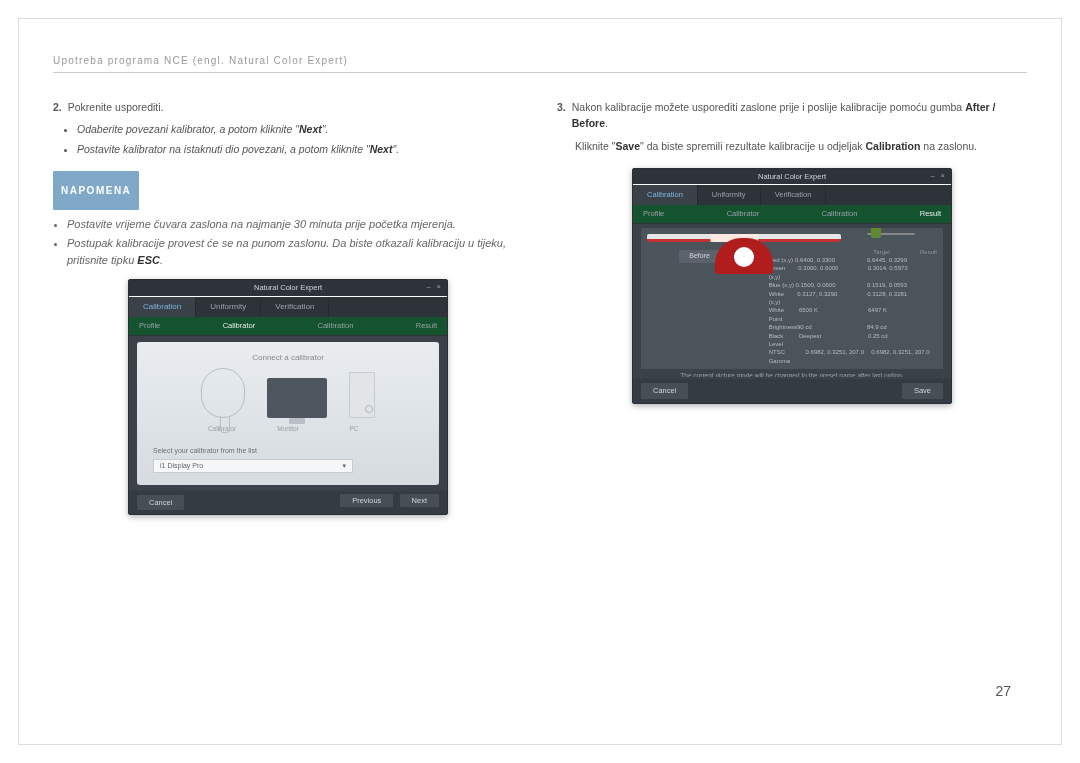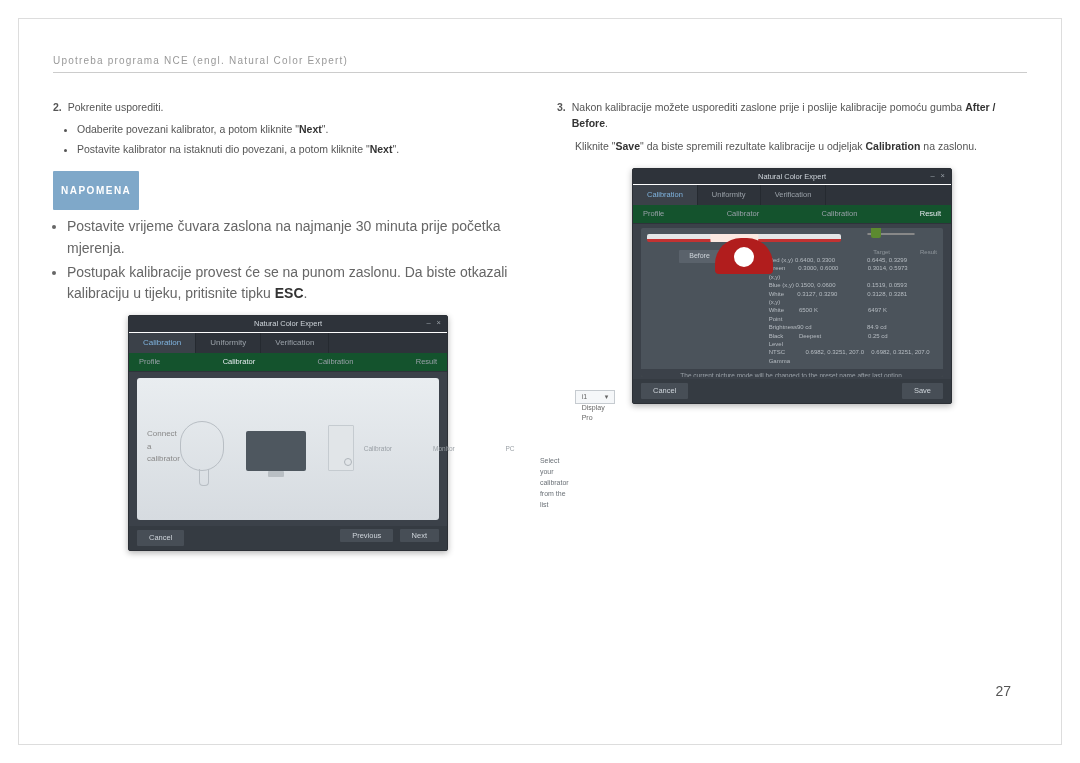--- a/index.html
+++ b/index.html
@@ -23,34 +23,34 @@
     letter-spacing: 1.2px;
     color: #999;
     padding-bottom: 6px;
     border-bottom: 1px solid #ccc;
     margin-bottom: 26px;
   }
   .cols { display: flex; gap: 34px; }
   .col { flex: 1; font-size: 10.5px; color: #555; line-height: 1.55; }
   .step { display: flex; gap: 6px; margin-bottom: 6px; }
   .step-num { font-weight: bold; }
-  .bullets { list-style: disc; padding-left: 24px; margin-bottom: 14px; }
+  .bullets { list-style: disc; padding-left: 24px; margin-bottom: 14px; font-style: italic; }
   .bullets li { margin-bottom: 3px; }
   .note-tag {
     display: inline-block;
     background: #7fa8c9;
     color: #fff;
     font-weight: bold;
     letter-spacing: 1.5px;
     font-size: 10px;
     padding: 12px 8px;
     border-radius: 1px;
     margin-bottom: 6px;
   }
-  .note-list { list-style: disc; padding-left: 14px; font-size: 14px; color: #666; margin-bottom: 10px;}
+  .note-list { list-style: disc; padding-left: 14px; font-size: 11px; color: #666; margin-bottom: 10px; font-style: italic;}
   .note-list li { margin-bottom: 2px; }
   b { color: #333; font-weight: bold; }
   .pagenum { position: absolute; right: 50px; bottom: 45px; font-size: 14px; color: #555; }
 
   
   .mini {
     width: 320px; height: 236px; margin: 0 auto;
     background: #3b4149; border: 1px solid #2b2f35; border-radius: 2px;
     box-shadow: 0 2px 6px rgba(0,0,0,.3);
     display: flex; flex-direction: column;
@@ -59,21 +59,21 @@
   .mini-title { background: #2e333a; text-align:center; padding:2px 0; font-size:7.5px; border-bottom:1px solid #ffffff; position:relative;}
   .mini-title .winctl{position:absolute;right:6px;top:1px;display:flex;gap:6px;color:#9aa1a8;}
   .mini-tabs { display:flex; gap:0; background:#2e333a; }
   .mini-tabs span{padding:4px 14px; border-right:1px solid #252a30; color:#9aa1a8;}
   .mini-tabs .active{background:#3b4149;color:#7fb3de;}
   .mini-sub { display:flex; justify-content:space-between; padding:3px 10px; background:#14532d; border-bottom:1px solid #2e333a;}
   .mini-sub span{color:#98a0a8;font-size:7.5px;}
   .mini-sub .activeSub{color:#e5eaef;}
   .panel { flex:1; margin:6px 8px; border-radius:3px;
     background: linear-gradient(#e9edf0,#d6dbe0);
-    display:flex; flex-direction:row; align-items:center;
+    display:flex; flex-direction:column; align-items:center;
     position:relative; padding:10px;
   }
   .connect-label{font-size:8px;color:#888;margin-bottom:4px;}
   .devrow{display:flex;align-items:flex-end;gap:22px;margin-bottom:6px;}
   .cal{width:44px;height:50px;border:1.5px solid #b8bec4;border-radius:22px;background:transparent;position:relative;}
   .cal::after{content:"";position:absolute;bottom:-16px;left:18px;width:8px;height:16px;border:1.2px solid #b8bec4;border-top:none;border-radius:0 0 4px 4px;}
   .mon{width:60px;height:40px;background:#4e575f;border-radius:2px;position:relative;}
   .mon::after{content:"";position:absolute;bottom:-6px;left:22px;width:16px;height:6px;background:#b9bfc4;border-radius:1px;}
   .pcbox{width:26px;height:46px;background:#e1e5e8;border:1px solid #c5cbd0;border-radius:1px;position:relative;}
   .pcbox::before{content:"";position:absolute;bottom:4px;left:15px;width:6px;height:6px;border:1.5px solid #aeb4ba;border-radius:50%;}

